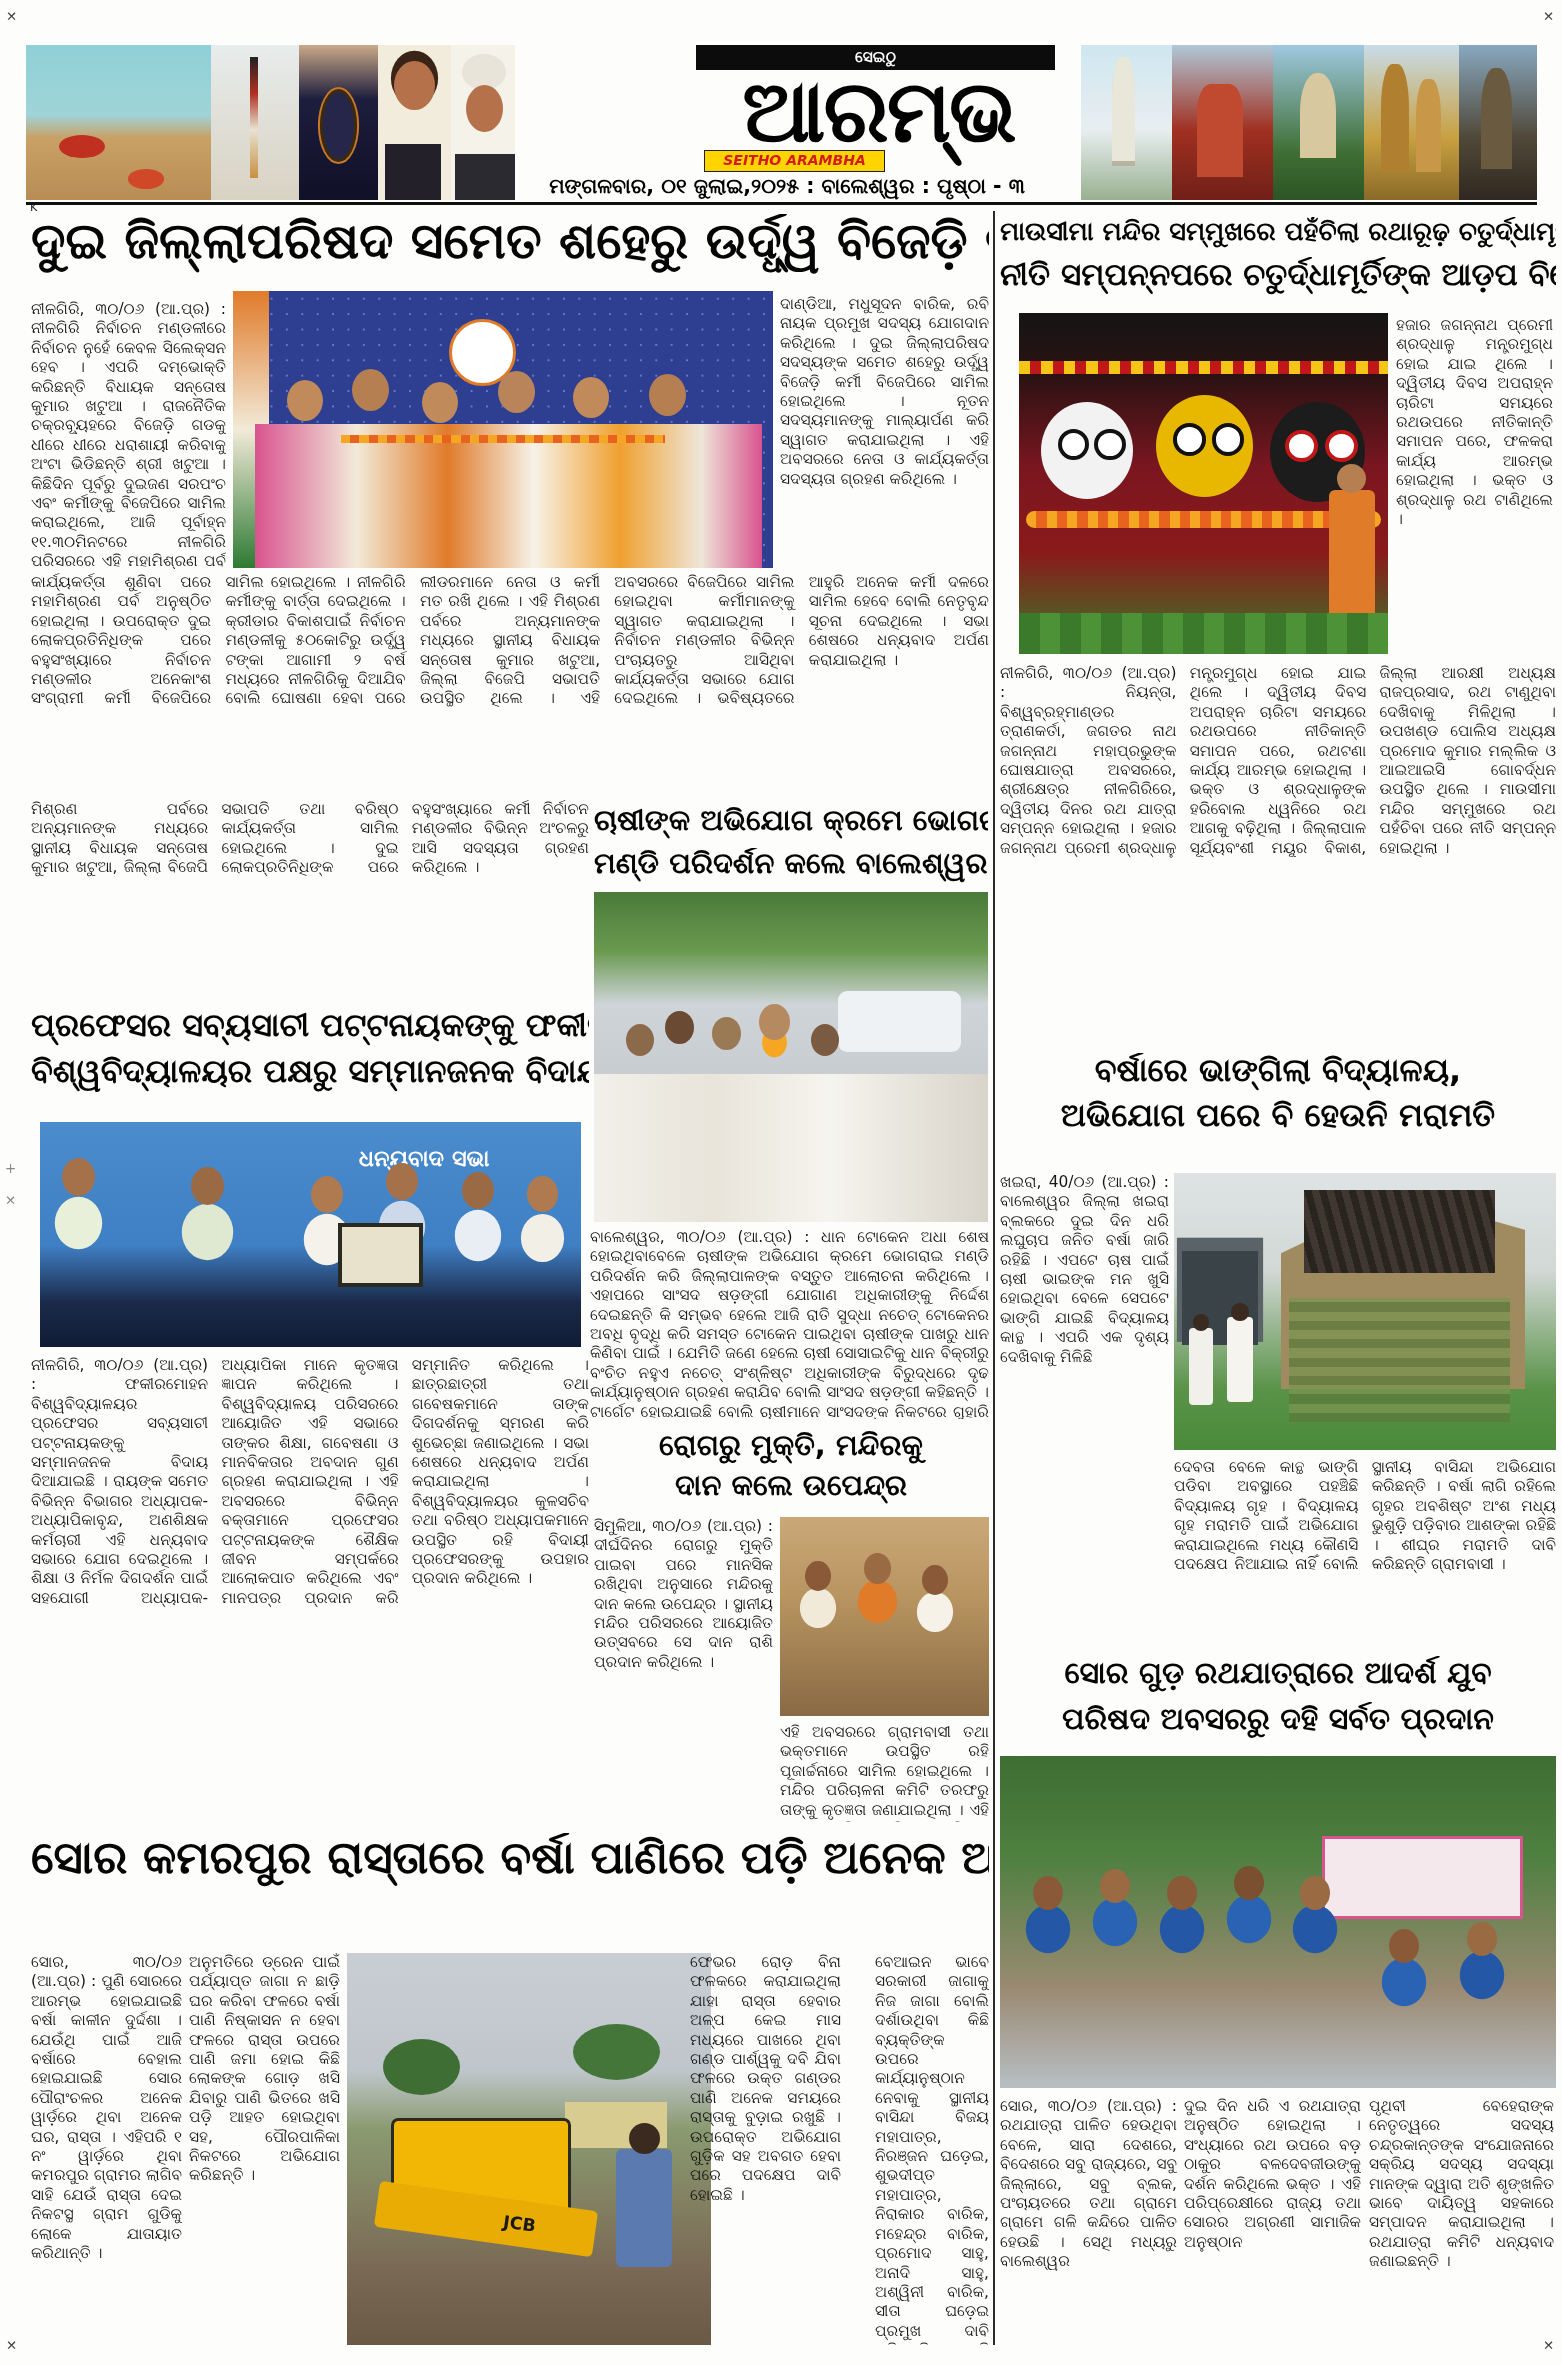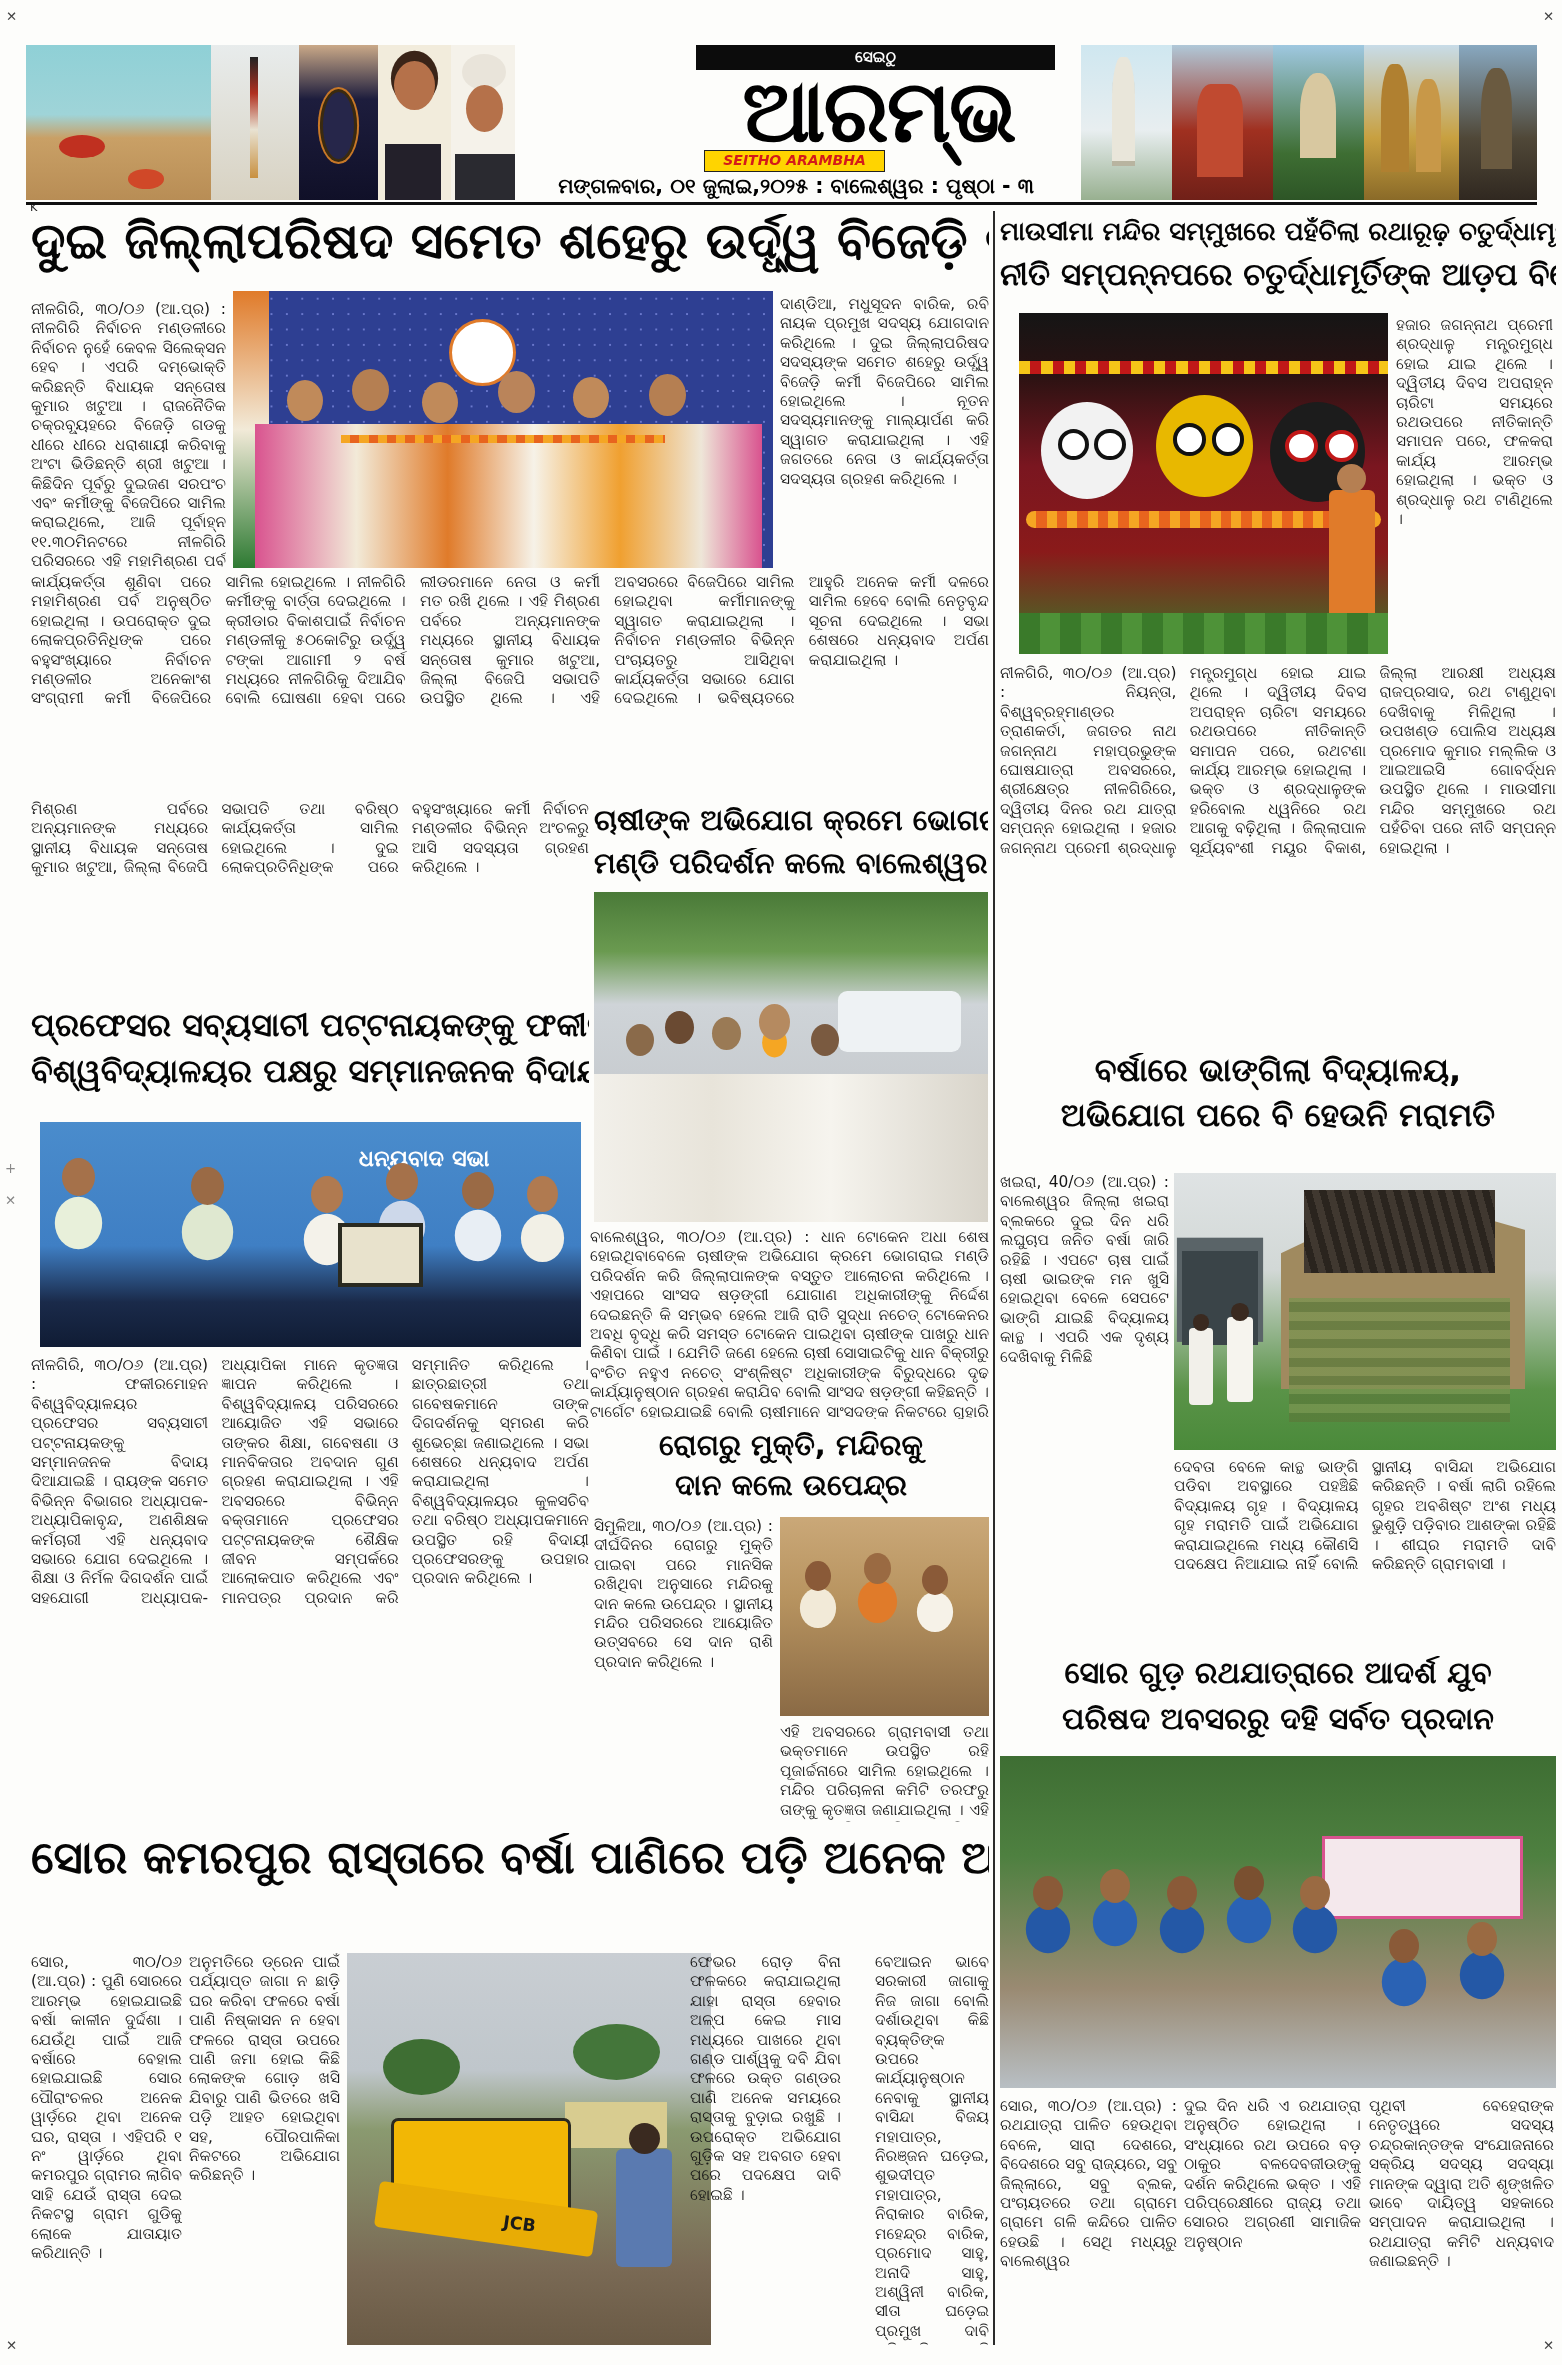--- a/index.html
+++ b/index.html
@@ -70,21 +70,21 @@
     <div style="width:13%;background:#f5f2ea;position:relative;">
       <div class="blob" style="left:18%;top:6%;width:44px;height:36px;background:#e9e4da;"></div>
       <div class="blob" style="left:24%;top:26%;width:37px;height:47px;background:#b5714a;"></div>
       <div class="rect" style="left:6%;top:70%;width:61px;height:30%;background:#2a2a30;"></div>
     </div>
   </div>
 
   <div class="abs kickerbar" style="left:696px;top:45px;width:359px;height:24.6px;font-size:15.4px;line-height:24.6px;">ସେଇଠୁ</div>
   <div class="abs bigtitle" style="left:676px;top:60px;width:405px;height:102px;font-size:86px;line-height:102px;">ଆରମ୍ଭ</div>
   <div class="abs badge" style="left:704px;top:150px;width:179px;height:19.5px;font-size:14px;line-height:18.4px;">SEITHO ARAMBHA</div>
-  <div class="abs dateline" style="left:450px;top:173px;width:692px;height:27px;font-size:20.5px;line-height:27px;">ମଙ୍ଗଳବାର, ୦୧ ଜୁଲାଇ,୨୦୨୫ : ବାଲେଶ୍ୱର : ପୃଷ୍ଠା - ୩</div>
+  <div class="abs dateline" style="left:441px;top:173px;width:692px;height:27px;font-size:20.5px;line-height:27px;">ମଙ୍ଗଳବାର, ୦୧ ଜୁଲାଇ,୨୦୨୫ : ବାଲେଶ୍ୱର : ପୃଷ୍ଠା - ୩</div>
 
   <div class="strip" style="left:1081px;top:45px;width:456px;height:155px;">
     <div style="width:20%;background:linear-gradient(180deg,#cfe7f0 0%,#e8eef0 55%,#98b090 100%);position:relative;">
       <div class="rect" style="left:34%;top:8%;width:22.5px;height:70%;background:#e9e6da;box-shadow:inset 0 -5.1px 0 #b8b4a0;border-radius:40% 40% 0 0;"></div>
     </div>
     <div style="width:22%;background:linear-gradient(180deg,#b0c8d8 0%,#a03020 55%,#702018 100%);position:relative;">
       <div class="rect" style="left:25%;top:25%;width:46px;height:60%;background:#c04a30;border-radius:30% 30% 0 0;"></div>
     </div>
     <div style="width:20%;background:linear-gradient(180deg,#9fc8e0 0%,#3e6e33 70%,#2d5526 100%);position:relative;">
       <div class="rect" style="left:30%;top:18%;width:36px;height:55%;background:#d8c8a0;border-radius:45% 45% 0 0;"></div>
@@ -110,21 +110,21 @@
     <div class="blob" style="left:10%;top:32%;width:36px;height:41px;background:#c08a5a;"></div>
     <div class="blob" style="left:22%;top:28%;width:37px;height:42px;background:#b57f52;"></div>
     <div class="blob" style="left:35%;top:33%;width:36px;height:41px;background:#c08a5a;"></div>
     <div class="blob" style="left:49%;top:29%;width:37px;height:42px;background:#ba845a;"></div>
     <div class="blob" style="left:63%;top:31%;width:36px;height:41px;background:#c08a5a;"></div>
     <div class="blob" style="left:77%;top:30%;width:37px;height:42px;background:#b57f52;"></div>
     <div class="rect" style="left:4%;top:48%;width:94%;height:52%;background:linear-gradient(90deg,#d9538f 0%,#f2ead8 20%,#e07b2a 38%,#f6f2e8 55%,#f0a030 72%,#eee6d8 88%,#d9538f 100%);"></div>
     <div class="rect" style="left:20%;top:52%;width:60%;height:8.2px;background:repeating-linear-gradient(90deg,#f5a623 0 9.2px,#e8641e 9.2px 18.4px);"></div>
   </div>
 
-  <div class="abs body-text" style="left:780px;top:295px;width:209px;height:273px;">ଦାଣ୍ଡିଆ, ମଧୁସୂଦନ ବାରିକ, ରବି ନାୟକ ପ୍ରମୁଖ ସଦସ୍ୟ ଯୋଗଦାନ କରିଥିଲେ । ଦୁଇ ଜିଲ୍ଲାପରିଷଦ ସଦସ୍ୟଙ୍କ ସମେତ ଶହେରୁ ଉର୍ଦ୍ଧ୍ୱ ବିଜେଡ଼ି କର୍ମୀ ବିଜେପିରେ ସାମିଲ ହୋଇଥିଲେ । ନୂତନ ସଦସ୍ୟମାନଙ୍କୁ ମାଲ୍ୟାର୍ପଣ କରି ସ୍ୱାଗତ କରାଯାଇଥିଲା । ଏହି ଜଗତରେ ନେତା ଓ କାର୍ଯ୍ୟକର୍ତ୍ତା ସଦସ୍ୟତା ଗ୍ରହଣ କରିଥିଲେ ।</div>
+  <div class="abs body-text" style="left:780px;top:295px;width:209px;height:273px;">ଦାଣ୍ଡିଆ, ମଧୁସୂଦନ ବାରିକ, ରବି ନାୟକ ପ୍ରମୁଖ ସଦସ୍ୟ ଯୋଗଦାନ କରିଥିଲେ । ଦୁଇ ଜିଲ୍ଲାପରିଷଦ ସଦସ୍ୟଙ୍କ ସମେତ ଶହେରୁ ଉର୍ଦ୍ଧ୍ୱ ବିଜେଡ଼ି କର୍ମୀ ବିଜେପିରେ ସାମିଲ ହୋଇଥିଲେ । ନୂତନ ସଦସ୍ୟମାନଙ୍କୁ ମାଲ୍ୟାର୍ପଣ କରି ସ୍ୱାଗତ କରାଯାଇଥିଲା । ଏହି ଅବସରରେ ନେତା ଓ କାର୍ଯ୍ୟକର୍ତ୍ତା ସଦସ୍ୟତା ଗ୍ରହଣ କରିଥିଲେ ।</div>
   <div class="abs body-text cols5" style="left:31px;top:573px;width:958px;height:224px;">କାର୍ଯ୍ୟକର୍ତ୍ତା ଶୁଣିବା ପରେ ମହାମିଶ୍ରଣ ପର୍ବ ଅନୁଷ୍ଠିତ ହୋଇଥିଲା । ଉପରୋକ୍ତ ଦୁଇ ଲୋକପ୍ରତିନିଧିଙ୍କ ପରେ ବହୁସଂଖ୍ୟାରେ ନିର୍ବାଚନ ମଣ୍ଡଳୀର ଅନେକାଂଶ ସଂଗ୍ରାମୀ କର୍ମୀ ବିଜେପିରେ ସାମିଲ ହୋଇଥିଲେ । ନୀଳଗିରି କର୍ମୀଙ୍କୁ ବାର୍ତ୍ତା ଦେଇଥିଲେ । କ୍ରୀଡାର ବିକାଶପାଇଁ ନିର୍ବାଚନ ମଣ୍ଡଳୀକୁ ୫୦କୋଟିରୁ ଉର୍ଦ୍ଧ୍ୱ ଟଙ୍କା ଆଗାମୀ ୨ ବର୍ଷ ମଧ୍ୟରେ ନୀଳଗିରିକୁ ଦିଆଯିବ ବୋଲି ଘୋଷଣା ହେବା ପରେ ଲୀଡରମାନେ ନେତା ଓ କର୍ମୀ ମତ ରଖି ଥିଲେ । ଏହି ମିଶ୍ରଣ ପର୍ବରେ ଅନ୍ୟମାନଙ୍କ ମଧ୍ୟରେ ସ୍ଥାନୀୟ ବିଧାୟକ ସନ୍ତୋଷ କୁମାର ଖଟୁଆ, ଜିଲ୍ଲା ବିଜେପି ସଭାପତି ଉପସ୍ଥିତ ଥିଲେ । ଏହି ଅବସରରେ ବିଜେପିରେ ସାମିଲ ହୋଇଥିବା କର୍ମୀମାନଙ୍କୁ ସ୍ୱାଗତ କରାଯାଇଥିଲା । ନିର୍ବାଚନ ମଣ୍ଡଳୀର ବିଭିନ୍ନ ପଂଚାୟତରୁ ଆସିଥିବା କାର୍ଯ୍ୟକର୍ତ୍ତା ସଭାରେ ଯୋଗ ଦେଇଥିଲେ । ଭବିଷ୍ୟତରେ ଆହୁରି ଅନେକ କର୍ମୀ ଦଳରେ ସାମିଲ ହେବେ ବୋଲି ନେତୃବୃନ୍ଦ ସୂଚନା ଦେଇଥିଲେ । ସଭା ଶେଷରେ ଧନ୍ୟବାଦ ଅର୍ପଣ କରାଯାଇଥିଲା ।</div>
   <div class="abs body-text cols3" style="left:31px;top:800px;width:558px;height:201px;">ମିଶ୍ରଣ ପର୍ବରେ ଅନ୍ୟମାନଙ୍କ ମଧ୍ୟରେ ସ୍ଥାନୀୟ ବିଧାୟକ ସନ୍ତୋଷ କୁମାର ଖଟୁଆ, ଜିଲ୍ଲା ବିଜେପି ସଭାପତି ତଥା ବରିଷ୍ଠ କାର୍ଯ୍ୟକର୍ତ୍ତା ସାମିଲ ହୋଇଥିଲେ । ଦୁଇ ଲୋକପ୍ରତିନିଧିଙ୍କ ପରେ ବହୁସଂଖ୍ୟାରେ କର୍ମୀ ନିର୍ବାଚନ ମଣ୍ଡଳୀର ବିଭିନ୍ନ ଅଂଚଳରୁ ଆସି ସଦସ୍ୟତା ଗ୍ରହଣ କରିଥିଲେ ।</div>
 
   <div class="abs headline" style="left:594px;top:805px;width:394px;height:40px;font-size:29px;">ଚାଷୀଙ୍କ ଅଭିଯୋଗ କ୍ରମେ ଭୋଗରାଇ</div>
   <div class="abs headline" style="left:594px;top:848px;width:394px;height:40px;font-size:29px;">ମଣ୍ଡି ପରିଦର୍ଶନ କଲେ ବାଲେଶ୍ୱର ସାଂସଦ</div>
 
   <div class="photo" style="left:594px;top:892px;width:394px;height:330px;background:linear-gradient(180deg,#4a7a38 0%,#6a9a50 18%,#cfd4d8 34%,#c4c8cc 70%,#a8a8a8 100%);">
     <div class="rect" style="left:62%;top:30%;width:123px;height:61px;background:#eef2f4;border-radius:9.2px;"></div>
     <div class="blob" style="left:8%;top:40%;width:28px;height:32px;background:#8a6a4a;"></div>
     <div class="blob" style="left:18%;top:36%;width:29px;height:33px;background:#6a4a32;"></div>

